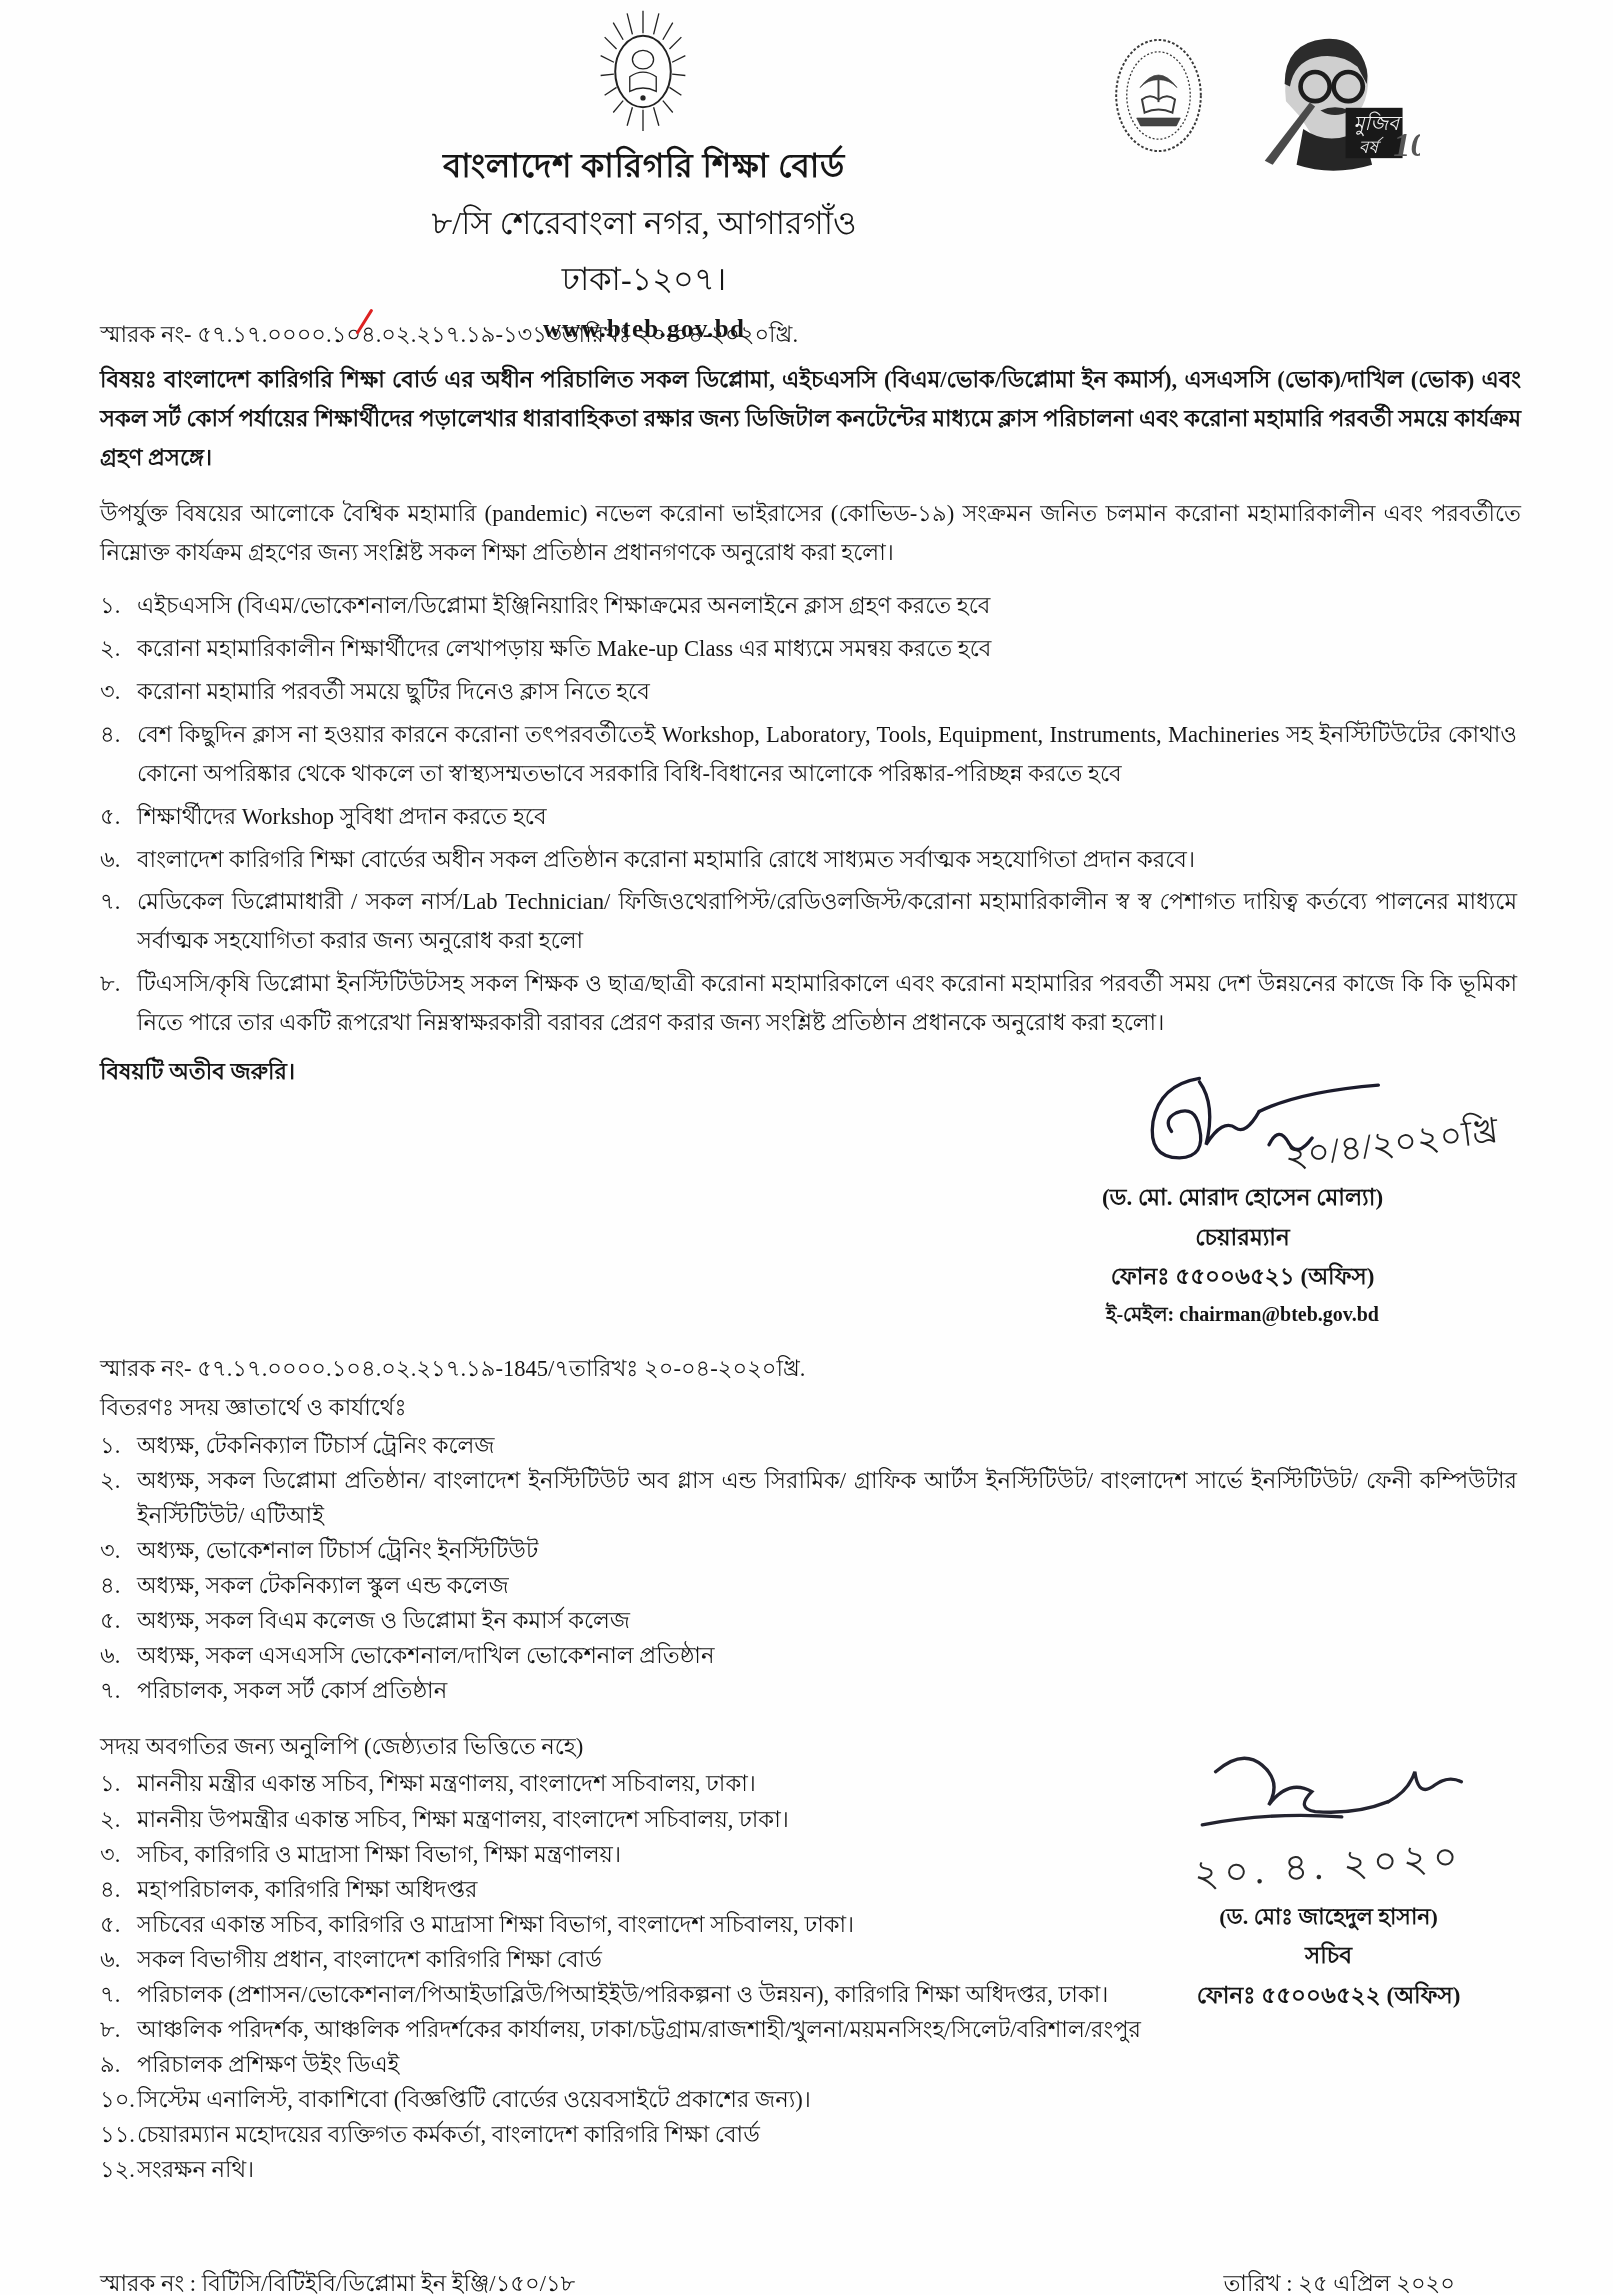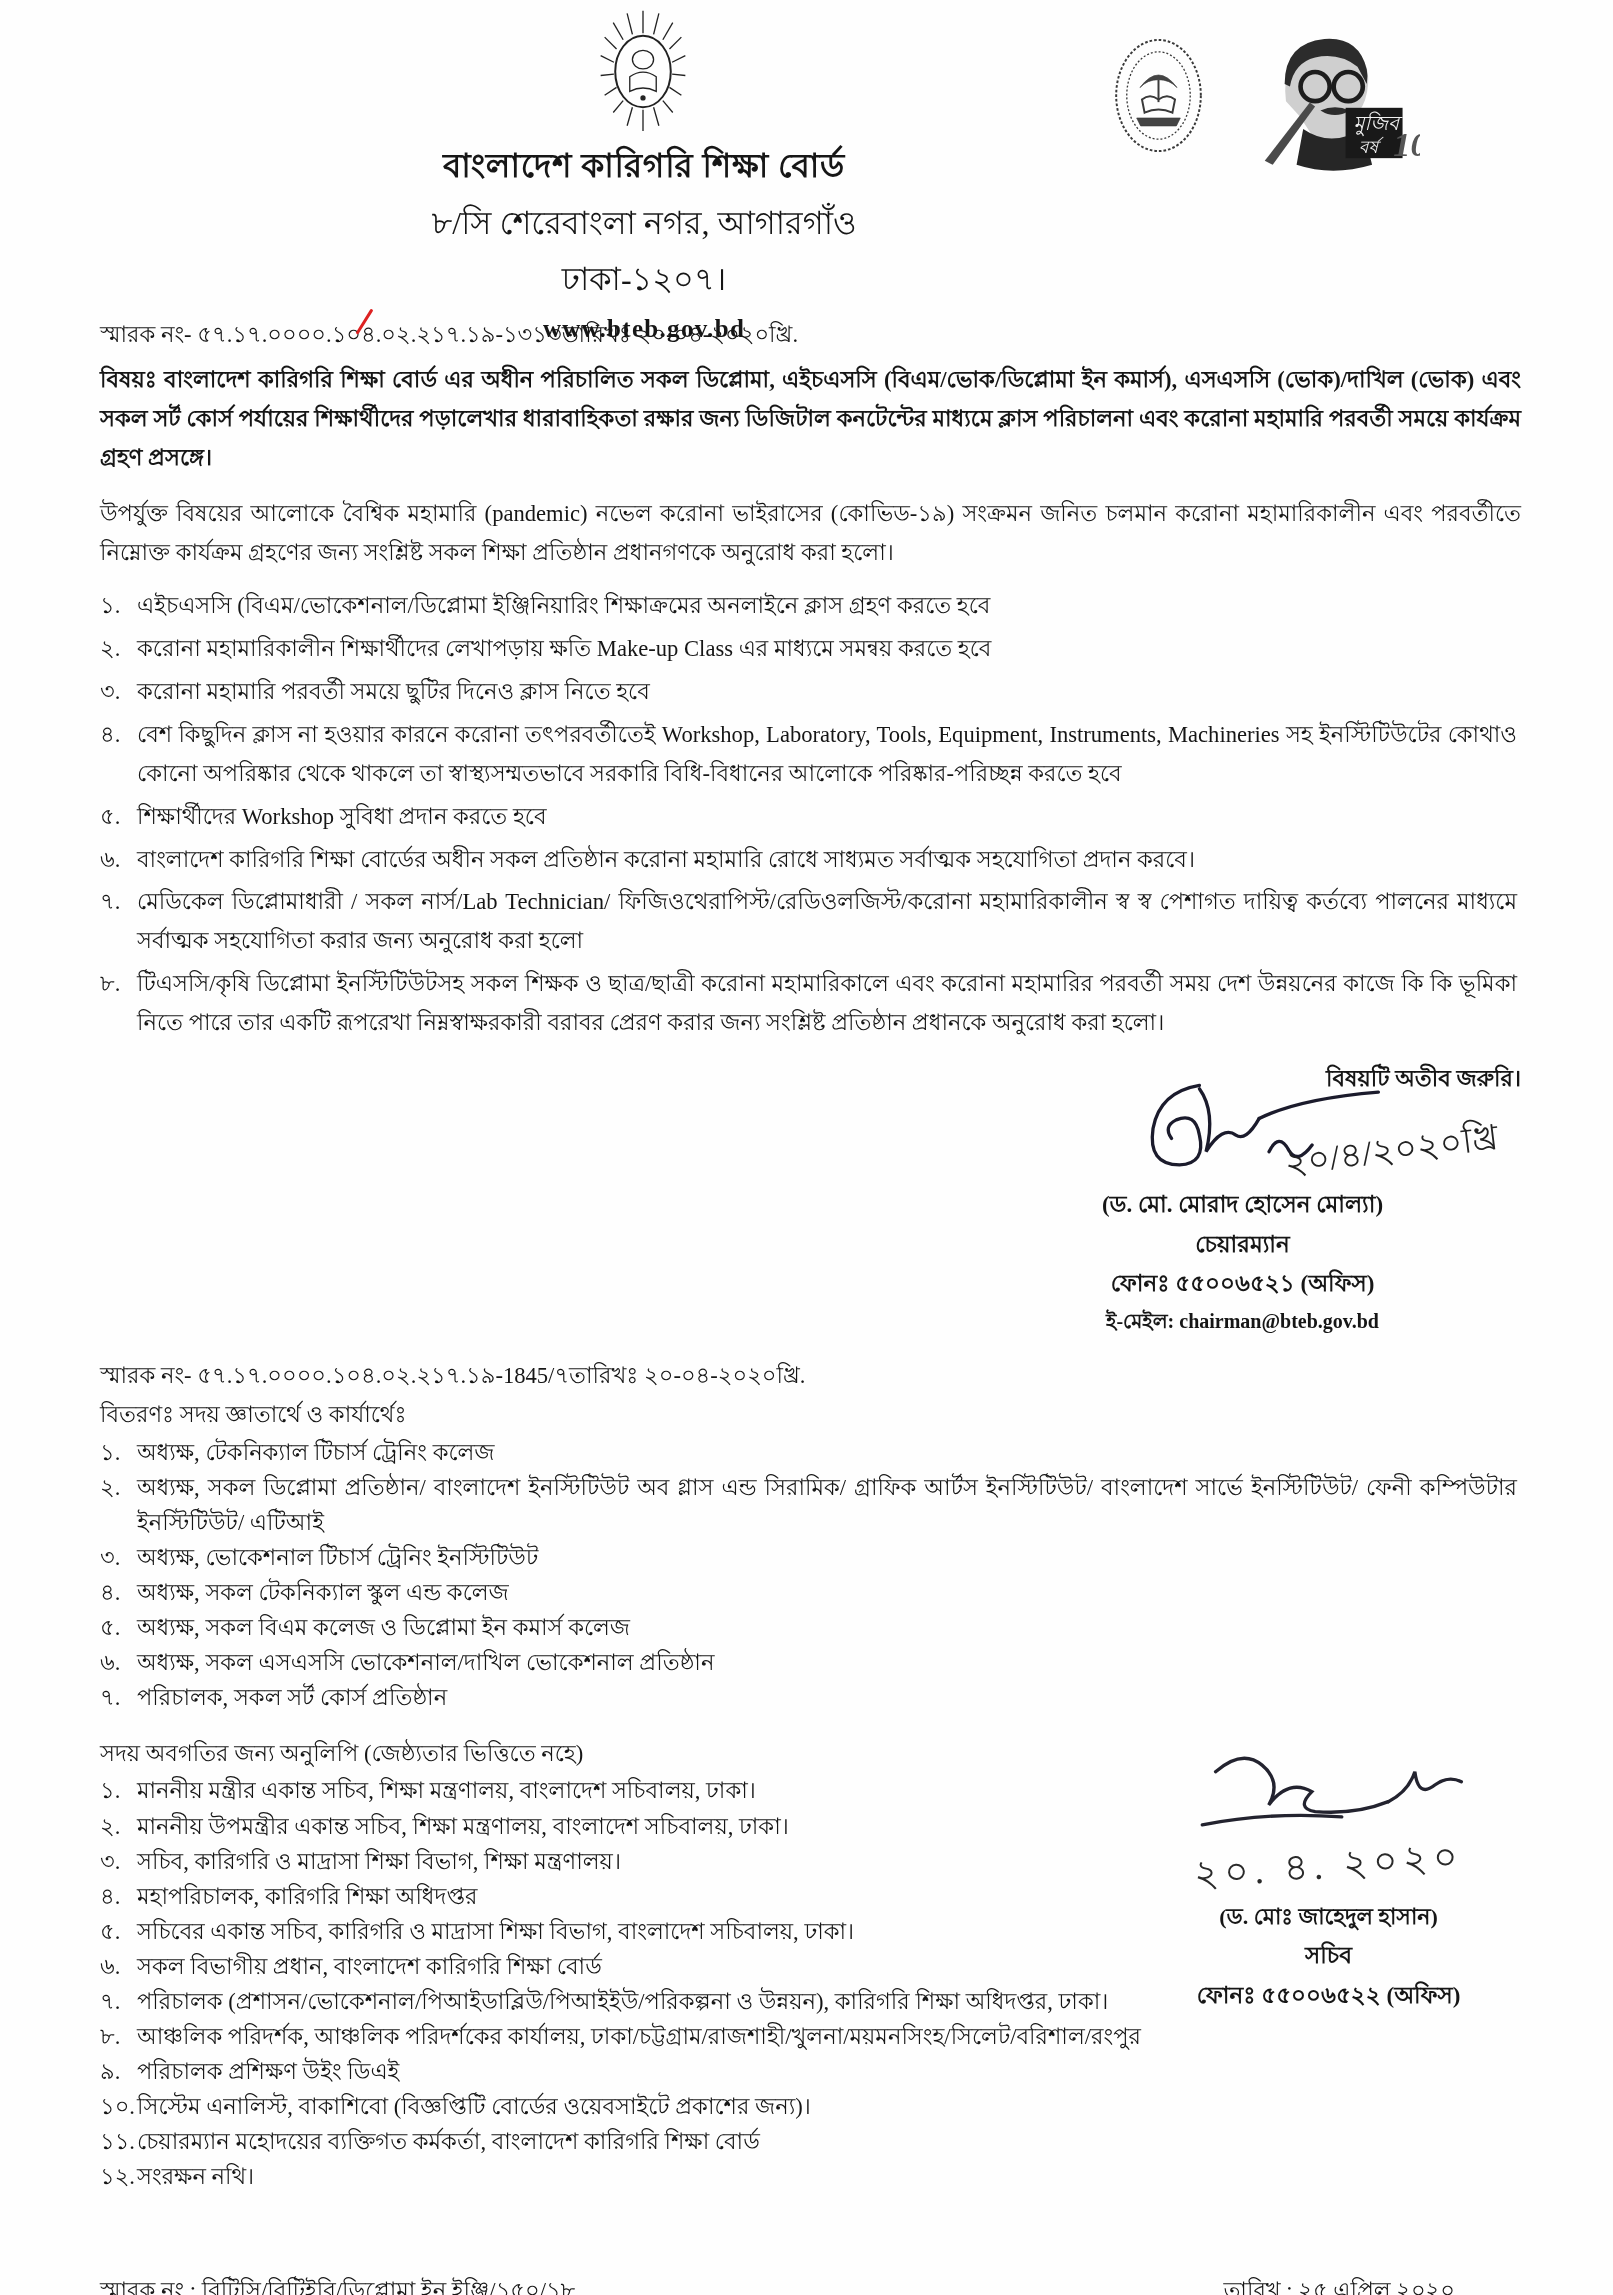--- a/index.html
+++ b/index.html
@@ -25,21 +25,21 @@
   .monogram{position:absolute;left:599px;top:8px;}
   .seal{position:absolute;left:1110px;top:36px;}
   .mujib{position:absolute;left:1246px;top:23px;font-style:italic;}
   
   .memo-row{display:flex;justify-content:flex-start;align-items:baseline;margin-top:4px;}
   .memo-num{position:relative;}
   .red-tick{position:absolute;left:57%;top:-9.3px;width:2.7px;height:29px;background:#d22;transform:rotate(32deg);border-radius:1.3px;}
   
   .subject{font-weight:bold;text-align:justify;margin-top:6.6px;}
   .intro{margin-top:17px;text-align:justify;}
-  .urgent{font-weight:bold;margin-top:17px;text-align:right;}
+  .urgent{font-weight:bold;margin-top:10px;}
   
   .list{margin-top:14.6px;}
   .li{display:flex;margin-top:4px;}
   .li .num{flex:none;width:37px;}
   .li .txt{flex:1;text-align:justify;padding-right:4px;}
   .tight .li{margin-top:0px;line-height:1.55;}
   .list-heading{margin-top:20px;}
   
   .sig-chairman{width:504px;margin:-26.5px 26.5px 0 auto;text-align:center;position:relative;}
   .sig-chairman .hand-date{position:absolute;right:-4px;top:49px;font-size:35px;transform:rotate(-7deg);font-family:cursive;white-space:nowrap;color:#222;}

